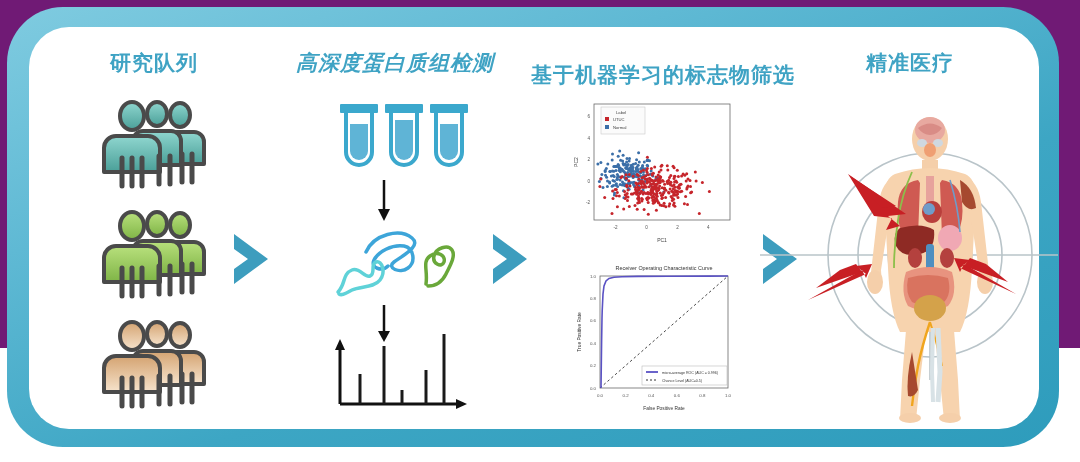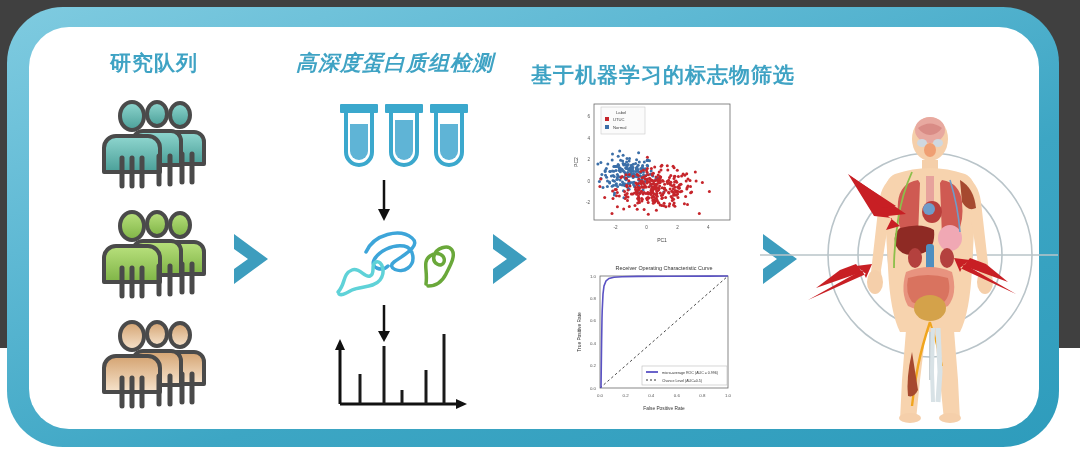--- a/index.html
+++ b/index.html
@@ -1,19 +1,19 @@
 <!DOCTYPE html>
 <html><head>
 <meta charset="utf-8">
 <style>
   html,body{margin:0;padding:0;background:#ffffff;}
   body{width:1080px;height:462px;overflow:hidden;
        font-family:"Liberation Sans","DejaVu Sans",sans-serif;}
 
-  #root{position:relative;width:1080px;height:348px;background:#404040;}
+  #root{position:relative;width:1080px;height:348px;background:#701a75;}
 
   
   .frame{
     position:absolute;left:7px;top:7px;width:1052px;height:440px;
     border-radius:56px;
     background:linear-gradient(160deg,#7fcbe0 0%,#5fb9d4 30%,#3da6c4 62%,#2e9cbc 100%);
     box-sizing:border-box;
   }
   .frame-inner{
     position:absolute;left:22px;top:20px;width:1010px;height:402px;
@@ -65,20 +65,21 @@
 
 <div id="root">
 
   <div class="frame">
     <div class="frame-inner"></div>
   </div>
 
   <div class="heading" id="h1">研究队列</div>
   <div class="heading" id="h2">高深度蛋白质组检测</div>
   <div class="heading" id="h3">基于机器学习的标志物筛选</div>
+  <div class="heading" id="h4">精准医疗</div>
 
   <div class="cohort" id="coh1">
     <svg viewBox="0 0 120 90" width="120" height="90">
       <defs>
         <linearGradient id="gt" x1="0" y1="0" x2="0" y2="1">
           <stop offset="0%" stop-color="#8fd6cf"></stop>
             <stop offset="100%" stop-color="#4a9f98"></stop>
         </linearGradient>
       </defs>
       <g fill="url(#gt)" stroke="#4a4a4a" stroke-width="4" stroke-linejoin="round">

